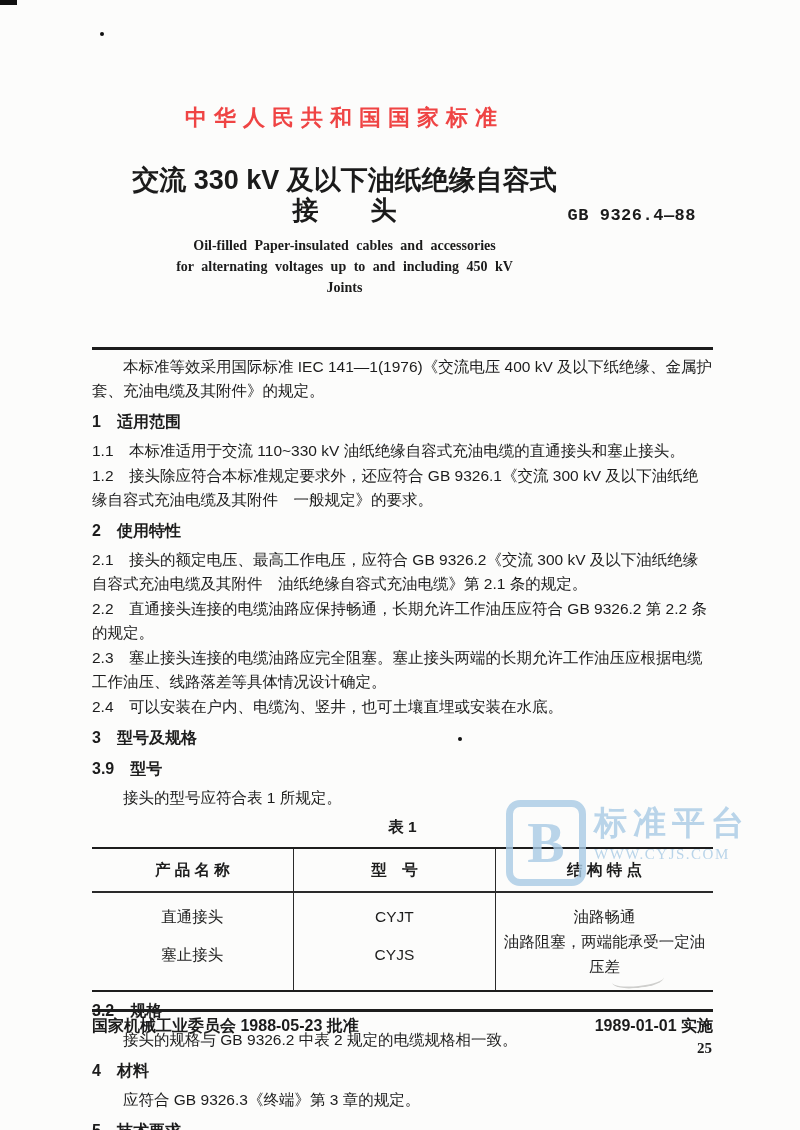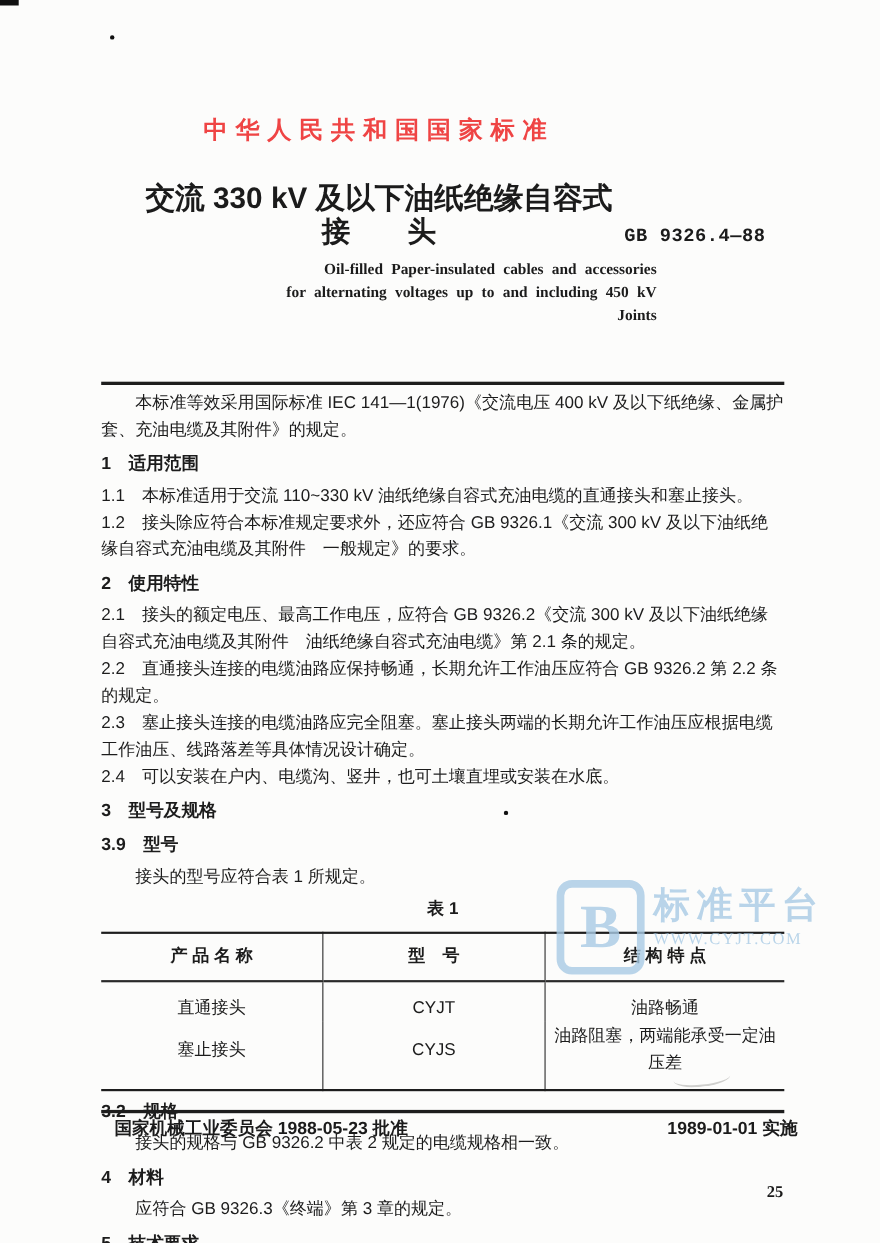--- a/index.html
+++ b/index.html
@@ -26,21 +26,21 @@
   .header{position:absolute;left:92px;top:103px;width:505px;text-align:center;}
   .authority{
     font-size:22px;font-weight:bold;letter-spacing:7px;color:#ef4444;
     margin-bottom:32px;white-space:nowrap;
   }
   .title-zh-1{font-size:27px;font-weight:bold;line-height:30px;white-space:nowrap;}
   .title-zh-2{font-size:26px;font-weight:bold;line-height:30px;letter-spacing:13px;white-space:nowrap;}
   .title-zh-3{font-size:26px;font-weight:bold;line-height:30px;white-space:nowrap;}
   .title-en{
     font-family:"Liberation Serif","DejaVu Serif",serif;
-    font-size:14px;font-weight:bold;line-height:21px;word-spacing:4px;text-align:right;
+    font-size:14px;font-weight:bold;line-height:21px;word-spacing:4px;
   }
   .title-en.first{margin-top:10px;}
   .std-no{
     position:absolute;right:104px;top:206px;
     font-family:Liberation Mono, monospace;
     font-size:17px;font-weight:bold;letter-spacing:.5px;white-space:nowrap;
   }
   .head-rule{position:absolute;left:92px;top:347px;width:621px;height:3px;background:#1d1d1d;}
 
   
@@ -80,26 +80,26 @@
     display:flex;align-items:center;justify-content:center;
     font-size:56px;font-weight:bold;font-family:"Liberation Serif",serif;
     margin-right:8px;
   }
   .wm-brand{font-size:33px;font-weight:bold;letter-spacing:6px;line-height:46px;white-space:nowrap;}
   .wm-url{font-size:15px;letter-spacing:1.5px;font-family:"Liberation Serif",serif;white-space:nowrap;}
 
   
   .foot-rule{position:absolute;left:92px;top:1009px;width:621px;height:3px;background:#1d1d1d;}
   .footer-row{
-    position:absolute;left:104px;top:1016px;width:621px;
+    position:absolute;left:92px;top:1016px;width:621px;
     display:flex;justify-content:space-between;
     font-size:16px;font-weight:bold;white-space:nowrap;
   }
   .page-number{
-    position:absolute;right:88px;top:1076px;
+    position:absolute;right:88px;top:1040px;
     font-size:15px;font-weight:bold;
     font-family:"Liberation Serif","DejaVu Serif",serif;
   }
 </style>
 </head>
 <body>
 
 <div class="page">
 
   <div class="artifact strip"></div>
@@ -164,21 +164,21 @@
       <div class="blk-para_first">应符合 GB 9326.3《终端》第 3 章的规定。</div>
       <div class="blk-heading">5　技术要求</div>
     </div>
 
   <div class="watermark">
     <div class="wm-logo">
       <span>B</span>
     </div>
     <div class="wm-right">
       <div class="wm-brand">标准平台</div>
-      <div class="wm-url">WWW.CYJT.COM</div>
+      <div class="wm-url">WWW.CYJS.COM</div>
     </div>
   </div>
 
   <div class="foot-rule"></div>
   <div class="footer-row">
     <span>国家机械工业委员会 1988-05-23 批准</span>
     <span>1989-01-01 实施</span>
   </div>
   <div class="page-number">25</div>
 

